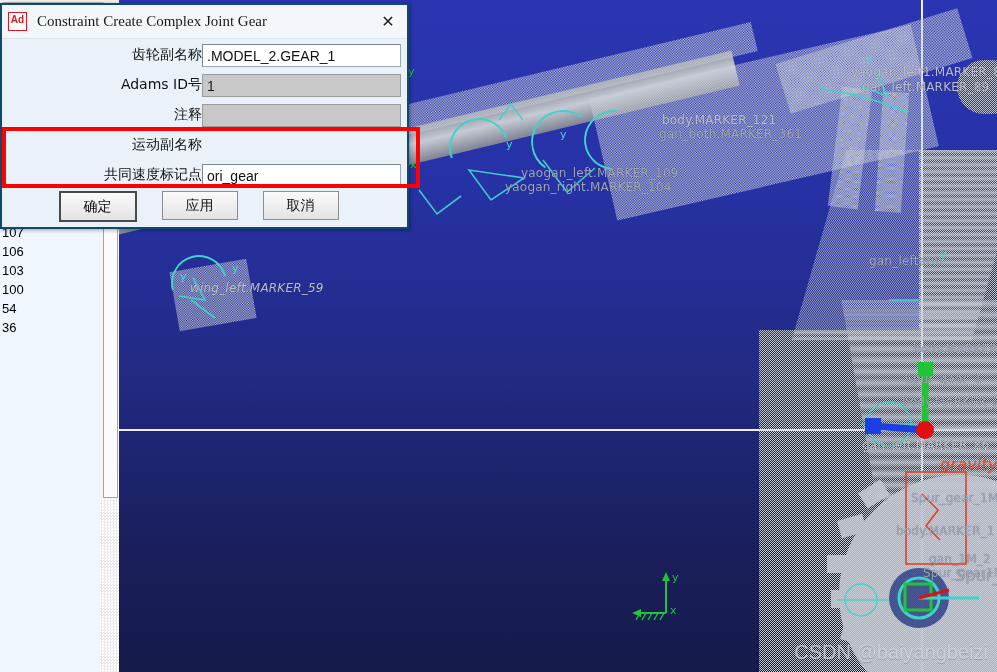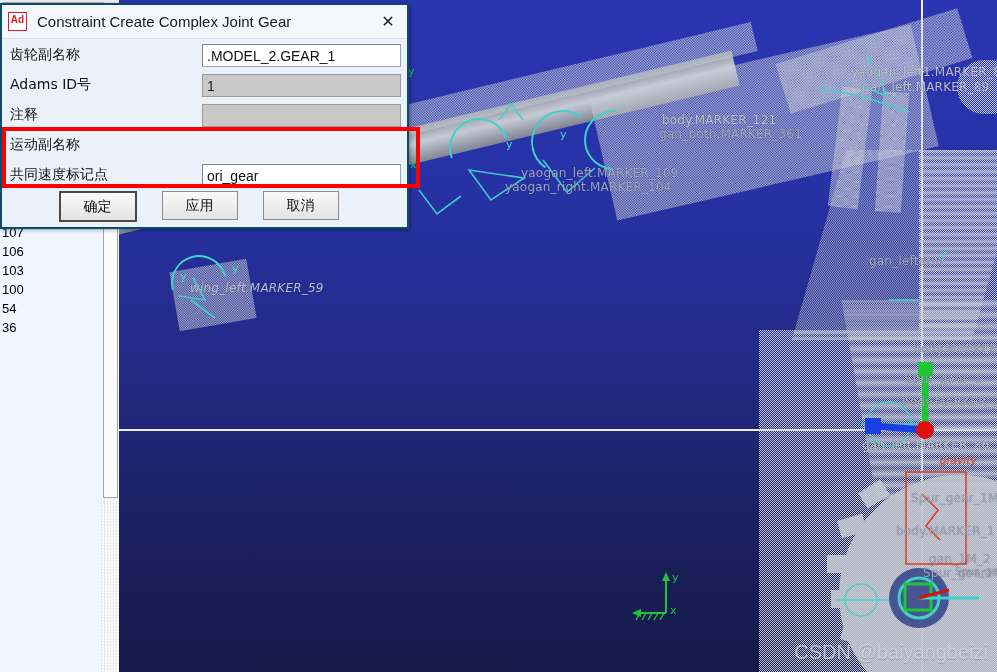--- a/index.html
+++ b/index.html
@@ -69,21 +69,21 @@
   }
   .body-solid{position:absolute;background:#b8bcc6;}
 
   
   .mk-label{
     position:absolute;white-space:nowrap;color:#b9bec9;
     font-family:"DejaVu Sans",sans-serif;font-size:12px;letter-spacing:.2px;
     text-shadow:0 0 1px rgba(0,0,0,.35);
   }
   .mk-label.dim{color:#9fa6b6;}
-  .mk-label.small{font-size:10px;}
+  .mk-label.small{font-size:16px;}
   .mk-label.red{color:#e2553c;font-style:italic;}
   .axis-y{position:absolute;color:#49d8cf;font-size:11px;font-family:"DejaVu Sans",sans-serif;}
   .axis-g{position:absolute;color:#21c436;font-size:11px;font-family:"DejaVu Sans",sans-serif;}
 
   .cyan-arc{
     position:absolute;border:2px solid #3fd3c8;border-radius:50%;
     border-right-color:transparent;border-bottom-color:transparent;
   }
 
   
@@ -106,33 +106,34 @@
     height:33px;background:#f3f7fb;border-bottom:1px solid #dbe4ed;
     display:flex;align-items:center;padding:0 4px 0 6px;
   }
   #dlg-icon{
     width:17px;height:17px;flex:0 0 auto;border:1.5px solid #e01b24;
     color:#e01b24;font-size:10px;font-weight:bold;line-height:14px;
     text-align:center;font-family:"Liberation Sans",sans-serif;background:#fff;
   }
   #dlg-title-text{
     flex:1 1 auto;margin-left:10px;font-size:15px;color:#1a1a1a;
-    font-family:Liberation Sans, sans-serif;
+    font-family:Liberation Serif, serif;
   }
   #dlg-close{
     width:30px;height:26px;flex:0 0 auto;color:#222;font-size:16px;
     line-height:26px;text-align:center;cursor:pointer;
   }
 
   .dlg-row{
     display:flex;align-items:center;height:28px;padding:0 6px 0 8px;margin-top:2px;
   }
   .dlg-label{
     width:192px;flex:0 0 auto;font-size:14px;color:#111;
     font-family:"DejaVu Sans","Liberation Sans",sans-serif;
+    text-align:right;
   }
   .dlg-input{
     flex:1 1 auto;height:23px;line-height:23px;font-size:14px;color:#111;
     padding:0 4px;box-sizing:border-box;
     background:#ffffff;border:1px solid #9aa6b2;
     border-top-color:#7c8894;border-left-color:#7c8894;
     font-family:"Liberation Sans",sans-serif;white-space:nowrap;overflow:hidden;
   }
   .dlg-input.readonly{background:#c8c8c8;border-color:#9b9b9b;color:#1a1a1a;}
 

